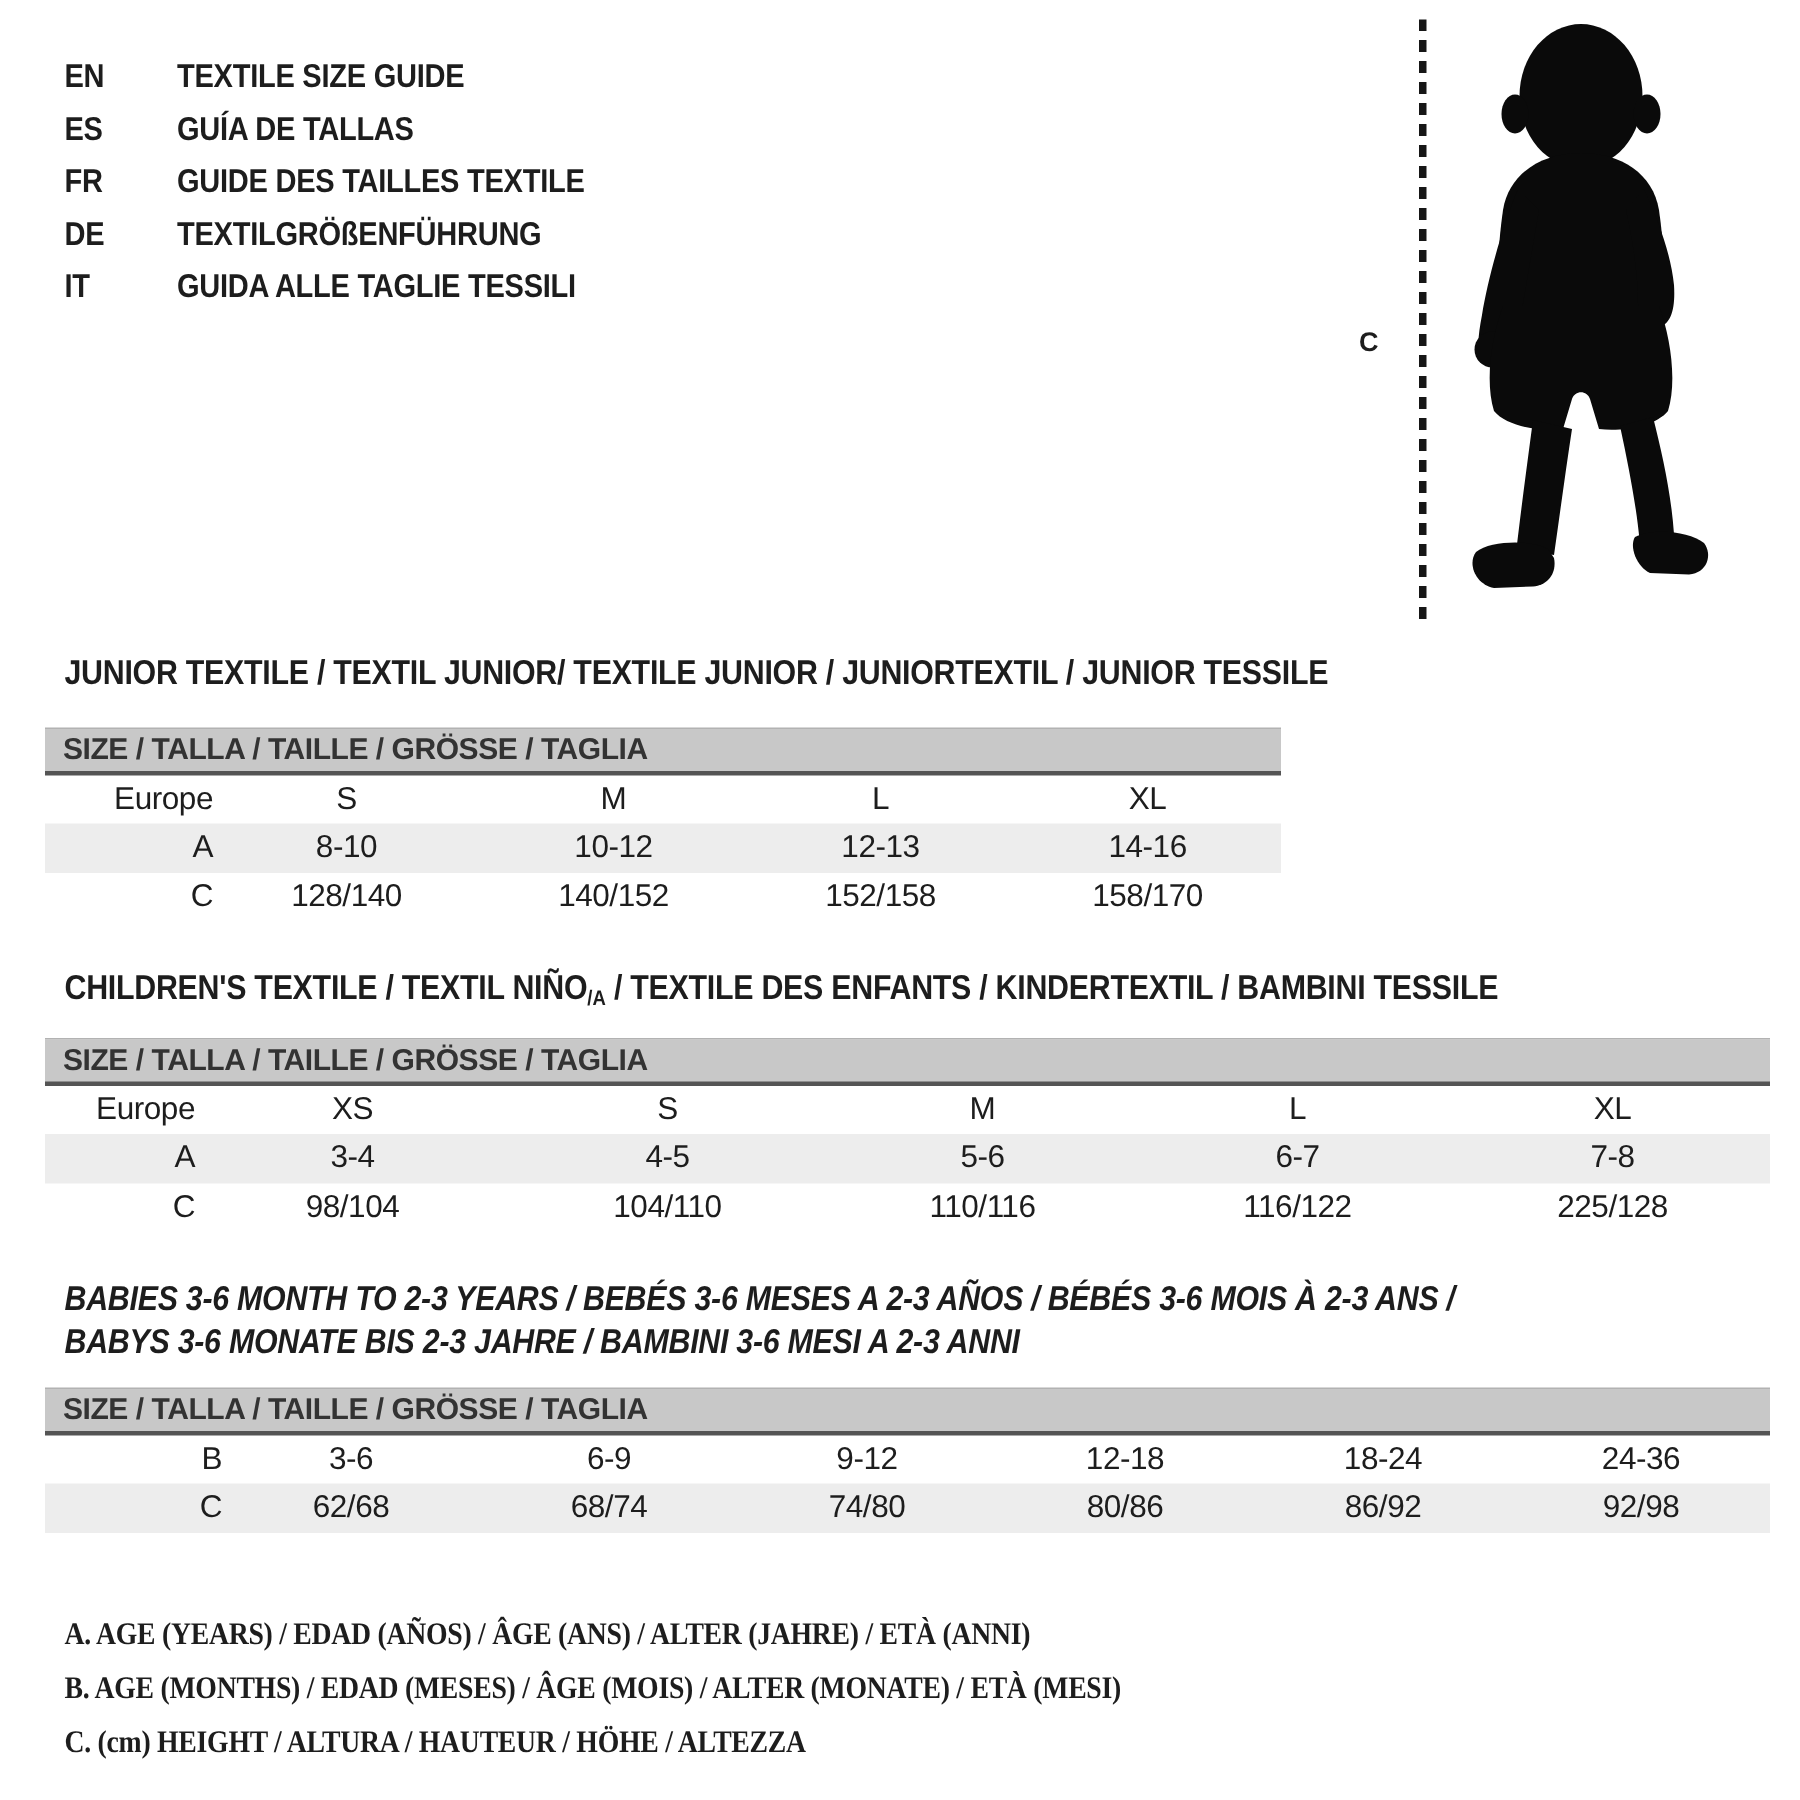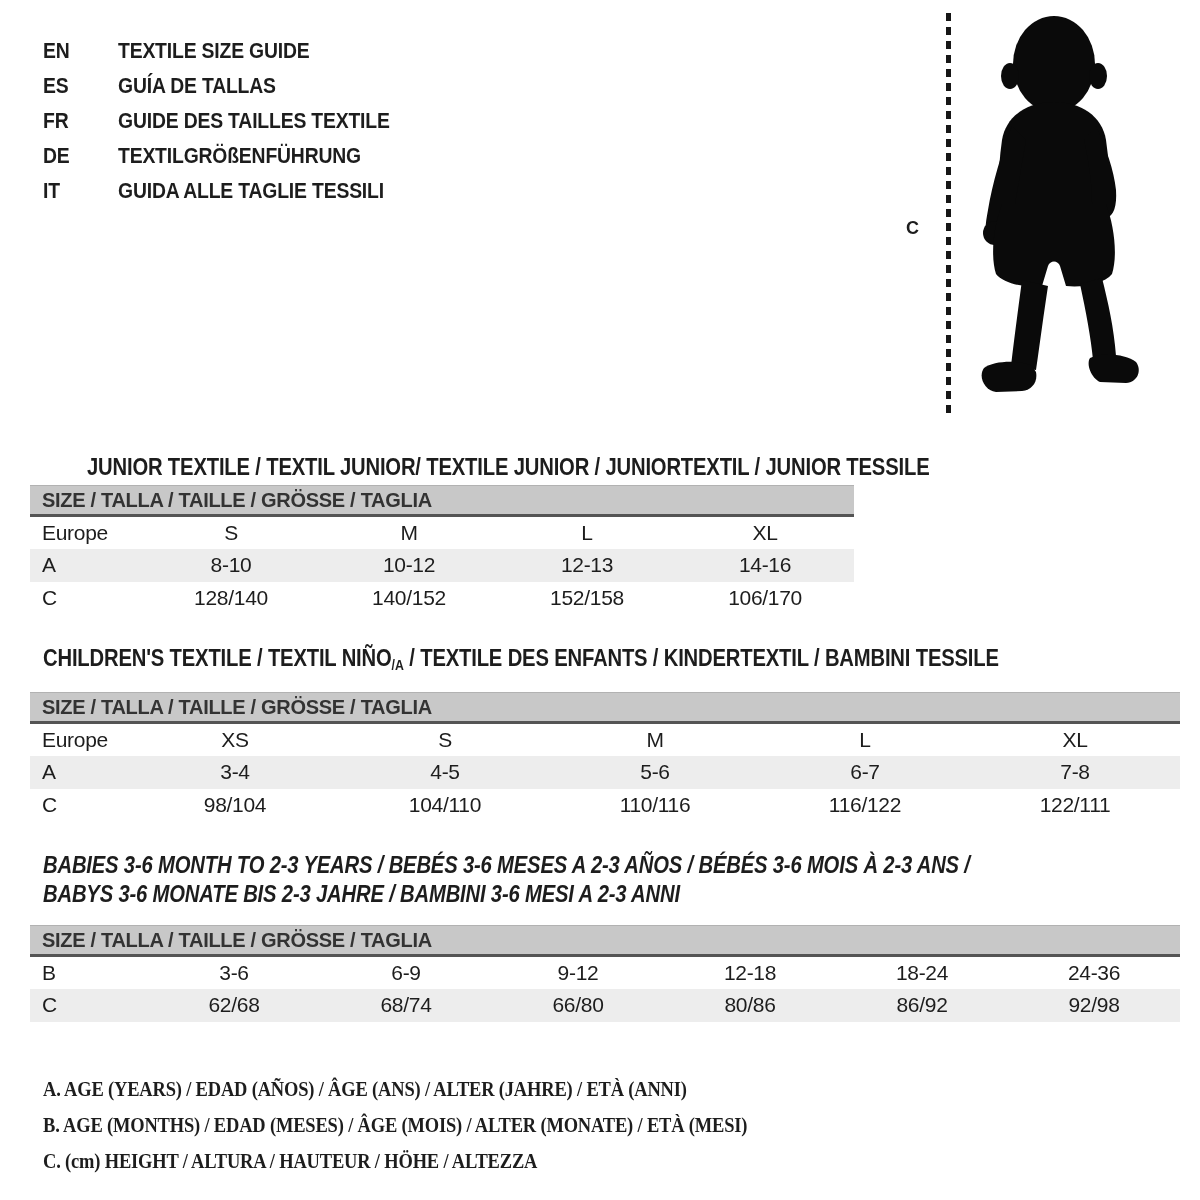--- a/index.html
+++ b/index.html
@@ -58,21 +58,21 @@
     background: #c8c8c8;
     border-top: 1px solid #b2b2b2;
     border-bottom: 3px solid #545454;
     font-size: 20px; font-weight: 700; color: #333333;
     text-align: left; padding-left: 12px;
   }
   .size-table td {
     height: 33px; font-size: 21px; text-align: center;
     letter-spacing: -0.3px; vertical-align: middle; margin-top: 36px;
   }
-  .size-table td.row-label { text-align: left; padding-left: 12px; }
+  .size-table td.row-label { text-align: right; padding-left: 12px; }
   .size-table tr.striped td { background: #ededed; }
 
   
   .legend-block { position: absolute; left: 43px; top: 1071px; }
   .legend-line { font-size: 21px; font-weight: 700; line-height: 36px; white-space: nowrap; font-family: Liberation Serif, serif; }
 </style>
 </head>
 <body>
 
 <div class="page">
@@ -112,21 +112,21 @@
       <circle cx="31" cy="223" r="12"></circle>
       <path d="M132,116 C142,138 150,160 152,180 C153,196 150,206 142,208 C133,209 128,202 128,192 C128,172 124,148 120,130 Z"></path>
       <path d="M38,194 C30,215 26,245 32,264 C40,274 62,278 78,276 L84,256 C86,250 94,250 96,256 L102,276 C118,278 140,274 148,264 C154,245 150,215 142,194 Z"></path>
       <path d="M58,270 C54,300 50,330 47,356 L72,360 C76,332 80,302 84,276 Z"></path>
       <path d="M116,274 C122,302 127,328 129,350 L152,346 C150,318 144,292 138,268 Z"></path>
       <path d="M20,358 C30,350 58,350 68,356 L72,362 C74,372 68,380 58,381 L32,382 C20,380 14,366 20,358 Z"></path>
       <path d="M126,348 C138,342 162,344 172,352 C178,360 174,372 162,373 L136,372 C127,368 122,354 126,348 Z"></path>
     </g>
   </svg>
 
-  <div class="section-heading" style="top:453px;margin-left:44px;">
+  <div class="section-heading" style="top:434px;">
     <span class="condense">JUNIOR TEXTILE / TEXTIL JUNIOR/ TEXTILE JUNIOR / JUNIORTEXTIL / JUNIOR TESSILE</span>
   </div>
   <table class="size-table" style="top:485px; width:824px;">
     <colgroup>
         <col style="width:112px">
         <col style="width:178px">
         <col style="width:178px">
         <col style="width:178px">
         <col style="width:178px">
       </colgroup>
@@ -146,21 +146,21 @@
       <td>8-10</td>
       <td>10-12</td>
       <td>12-13</td>
       <td>14-16</td>
     </tr>
     <tr>
       <td class="row-label">C</td>
       <td>128/140</td>
       <td>140/152</td>
       <td>152/158</td>
-      <td>106/170</td>
+      <td>158/170</td>
     </tr>
   </tbody>
     </table>
 
   <div class="section-heading" style="top:644px;">
     <span class="condense"><span>CHILDREN'S TEXTILE / TEXTIL NIÑO</span><span class="heading-sub">/A</span><span> / TEXTILE DES ENFANTS / KINDERTEXTIL / BAMBINI TESSILE</span></span>
   </div>
   <table class="size-table" style="top:692px; width:1150px;">
     <colgroup>
         <col style="width:100px">
@@ -189,21 +189,21 @@
       <td>5-6</td>
       <td>6-7</td>
       <td>7-8</td>
     </tr>
     <tr>
       <td class="row-label">C</td>
       <td>98/104</td>
       <td>104/110</td>
       <td>110/116</td>
       <td>116/122</td>
-      <td>122/111</td>
+      <td>225/128</td>
     </tr>
   </tbody>
     </table>
 
   <div class="section-heading" style="top:851px;font-style:italic;">
     <span class="condense">BABIES 3-6 MONTH TO 2-3 YEARS / BEBÉS 3-6 MESES A 2-3 AÑOS / BÉBÉS 3-6 MOIS À 2-3 ANS /</span><br>
     <span class="condense">BABYS 3-6 MONATE BIS 2-3 JAHRE / BAMBINI 3-6 MESI A 2-3 ANNI</span>
   </div>
   <table class="size-table" style="top:925px; width:1150px;">
     <colgroup>
@@ -225,21 +225,21 @@
       <td>6-9</td>
       <td>9-12</td>
       <td>12-18</td>
       <td>18-24</td>
       <td>24-36</td>
     </tr>
     <tr class="striped">
       <td class="row-label">C</td>
       <td>62/68</td>
       <td>68/74</td>
-      <td>66/80</td>
+      <td>74/80</td>
       <td>80/86</td>
       <td>86/92</td>
       <td>92/98</td>
     </tr>
   </tbody>
     </table>
 
   <div class="legend-block">
     <div class="legend-line">
       <span class="condense">A. AGE (YEARS) / EDAD (AÑOS) / ÂGE (ANS) / ALTER (JAHRE) / ETÀ (ANNI)</span>

